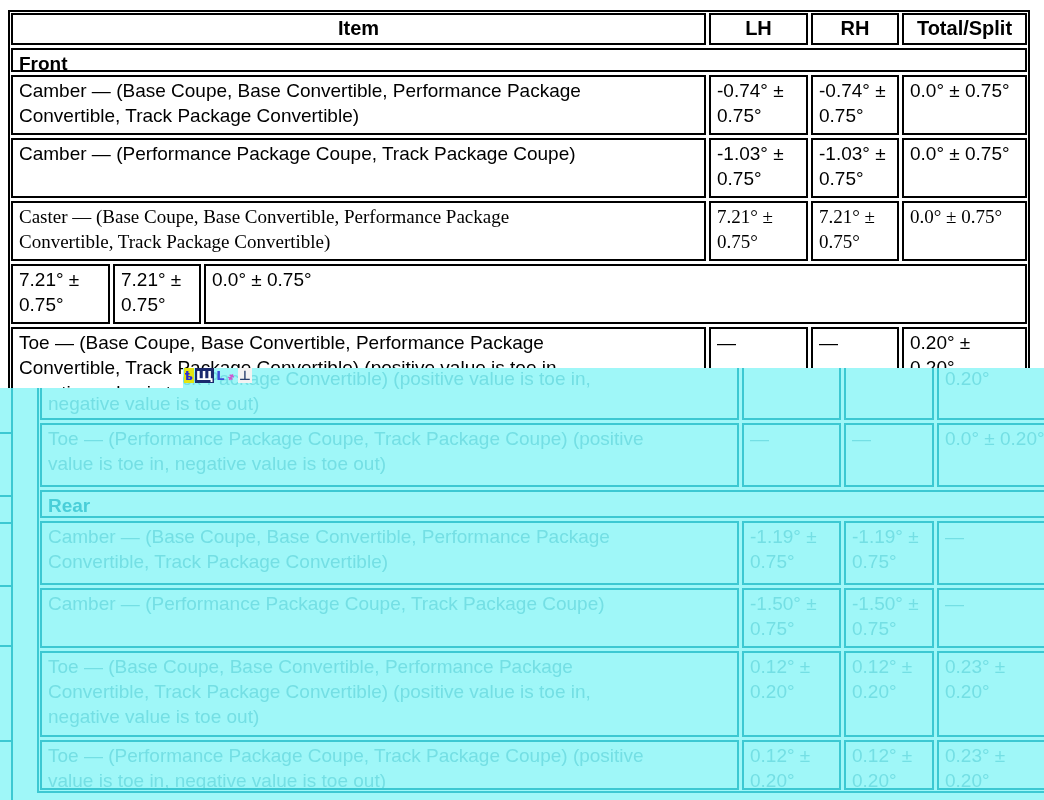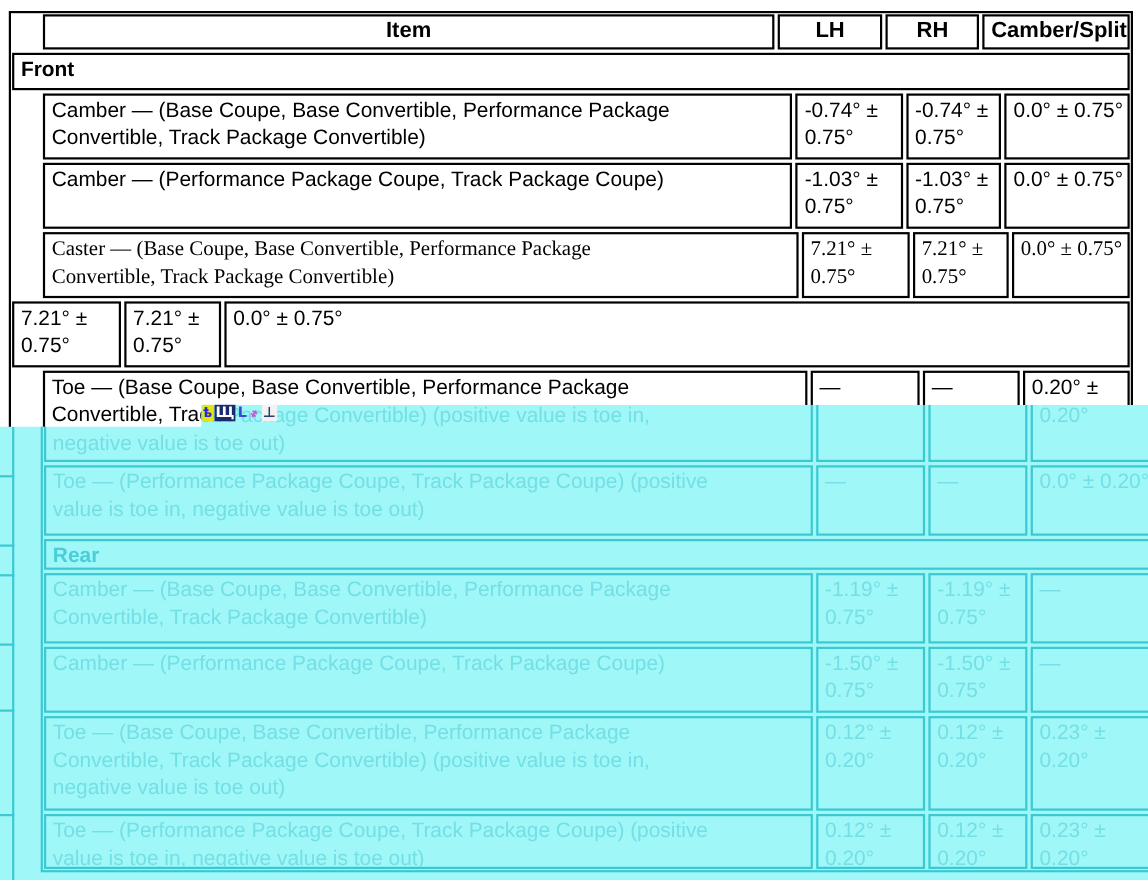--- a/index.html
+++ b/index.html
@@ -10,21 +10,21 @@
   .tbl{position:absolute;box-sizing:border-box;display:flex;flex-direction:column;
        border:2px solid #000;padding:1px;background:#fff;}
   .tbl .row{display:flex;gap:3px;margin-top:3px;flex:0 0 auto;}
   .tbl .row:first-child{margin-top:0;}
   .cell{box-sizing:border-box;border:2px solid #000;padding:1px 6px;
         font-size:19px;line-height:25px;color:#000;white-space:pre;overflow:hidden;
         background:transparent;}
   .hdr .cell{text-align:center;font-weight:bold;font-size:20px;}
   .section-cell{flex:1 1 auto;font-weight:bold;}
   
-  .main .c-item{width:695px;margin-left:28px;}
+  .main .c-item{width:695px;}
   .main .c-lh{width:99px;}
   .main .c-rh{width:88px;}
   .main .c-total{flex:1 1 auto;}
   
   .ghost{border-color:var(--cyan-line);background:transparent;}
   .ghost .cell{border-color:var(--cyan-line);color:var(--cyan-text);}
   .ghost .section-cell{color:var(--cyan-strong);}
   .ghost .c-item{width:699px;}
   .ghost .c-lh{width:99px;}
   .ghost .c-rh{width:90px;}
@@ -48,23 +48,23 @@
 </head>
 <body>
 
 <div id="canvas">
 
   <div id="main-table" class="tbl main" style="left:8px;top:10px;width:1022px;">
       <div class="row hdr" style="height: 32px;">
         <div class="cell c-item">Item</div>
         <div class="cell c-lh">LH</div>
         <div class="cell c-rh">RH</div>
-        <div class="cell c-total">Camber/Split</div>
-      </div>
-      <div class="row" style="height: 34px;">
+        <div class="cell c-total">Total/Split</div>
+      </div>
+      <div class="row" style="height: 24px; text-decoration: underline;">
         <div class="cell section-cell">Front</div>
       </div>
       <div class="row" style="height: 60px;">
         <div class="cell c-item">Camber — (Base Coupe, Base Convertible, Performance Package
 Convertible, Track Package Convertible)</div>
         <div class="cell c-lh">-0.74° ±
 0.75°</div>
         <div class="cell c-rh">-0.74° ±
 0.75°</div>
         <div class="cell c-total">0.0° ± 0.75°</div>

